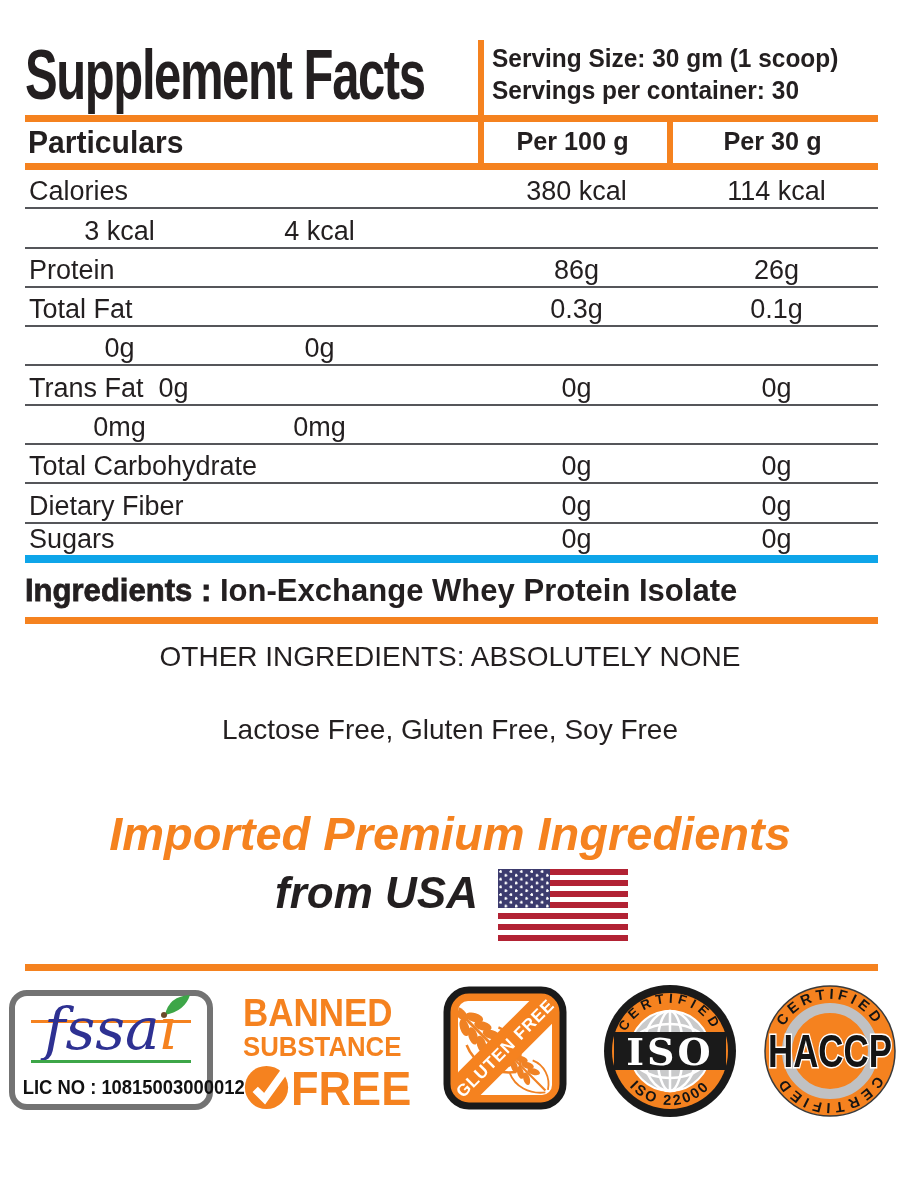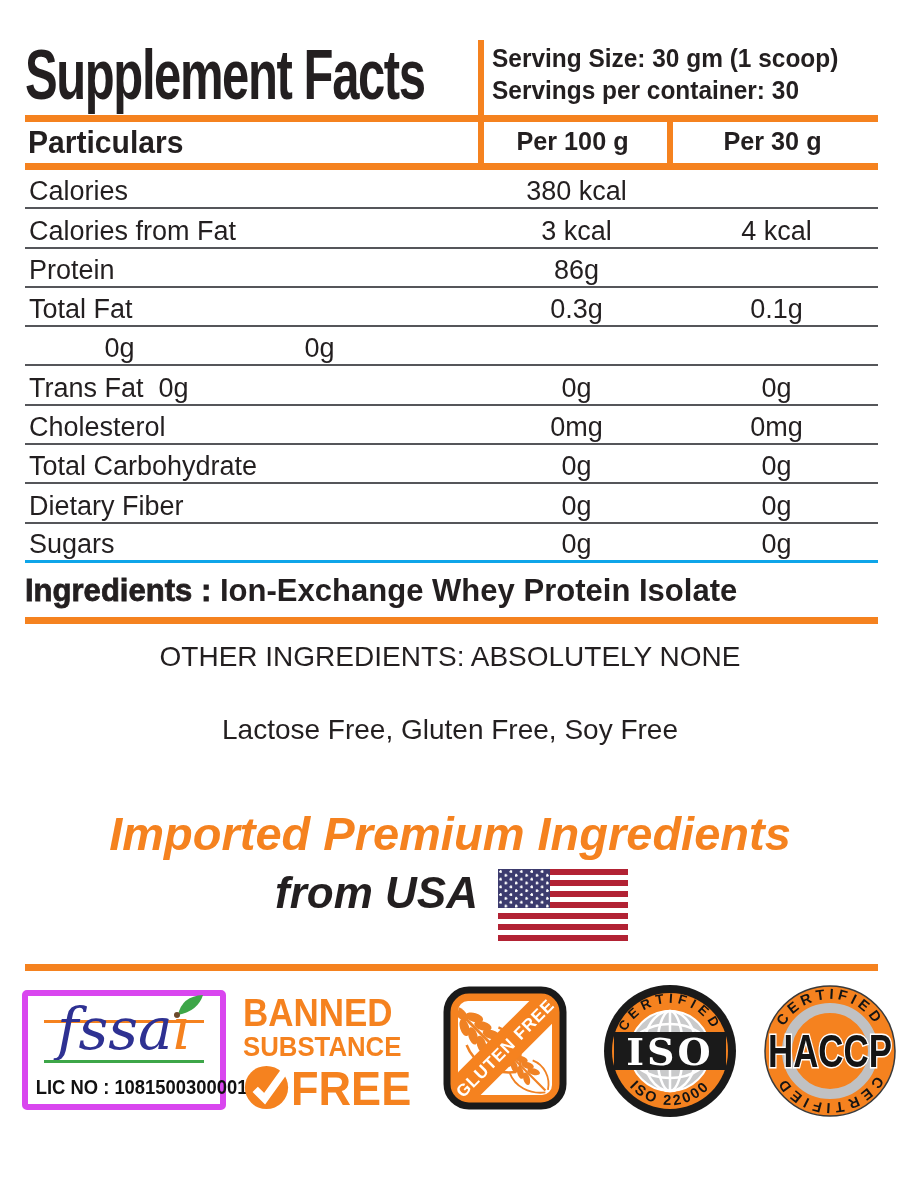--- a/index.html
+++ b/index.html
@@ -25,21 +25,21 @@
     transform:scaleX(0.94); transform-origin:left top;
   }
   .colhead{top:126px; font-size:26px; font-weight:bold; text-align:center; transform:scaleX(0.97);}
   .c100{left:478px; width:189px;}
   .c30{left:667px; width:211px;}
 
   
   .table{position:absolute; left:25px; top:170px; width:853px;}
   .t-row{display:flex; align-items:flex-end; height:39.3px; box-sizing:border-box;
          border-bottom:2px solid #55565A; font-size:27px;}
-  .t-row:last-child{border-bottom:3px solid #0ea5e9;}
+  .t-row:last-child{border-bottom:8px solid #0ea5e9;}
   .t-row .name{flex:0 0 453px; padding-left:4px; white-space:pre;}
   .t-row .v100{flex:0 0 189px; text-align:center;}
   .t-row .v30{flex:0 0 211px; text-align:center;}
 
   
   .ingredients{left:25px; top:567px; width:853px; font-size:32px; line-height:46px; white-space:nowrap;
                transform:scaleX(0.97); transform-origin:left top;}
   .ingredients .ing-label{font-weight:bold; -webkit-text-stroke:0.8px #231f20;}
   .ingredients .ing-value{font-weight:bold;}
 
@@ -52,22 +52,22 @@
            font-style:italic; color:#231f20; white-space:nowrap;}
   .flag{left:498px; top:869px; width:130px; height:72px;
         background:repeating-linear-gradient(to bottom,#B22234 0 5.54px,#ffffff 5.54px 11.08px);}
   .canton{position:absolute; left:0; top:0; width:52px; height:38.8px; background-color:#3C3B6E;
           background-image:
             radial-gradient(circle at 2.6px 2.6px, #ffffff 1.15px, rgba(255,255,255,0) 1.6px),
             radial-gradient(circle at 7.8px 6.4px, #ffffff 1.15px, rgba(255,255,255,0) 1.6px);
           background-size:10.4px 7.7px;}
 
   
-  .fssai-box{left:22px; top:990px; width:204px; height:120px; box-sizing:border-box;
-             border:6px solid #d946ef; border-radius:5px; background:#ffffff;}
+  .fssai-box{left:9px; top:990px; width:204px; height:120px; box-sizing:border-box;
+             border:6px solid #737373; border-radius:18px; background:#ffffff;}
   .fssai-brand{position:absolute; left:0; top:-2px; width:100%; text-align:center;
                font-family:"DejaVu Serif","Liberation Serif",serif; font-style:italic;
                font-size:58px; line-height:70px;}
   .fssai-brand .b1{color:#2E3192;}
   .fssai-brand .b2{color:#F5821F;}
   .fssai-hline-o{position:absolute; left:16px; right:16px; top:24px; height:3px; background:#F5821F;}
   .fssai-hline-g{position:absolute; left:16px; right:16px; top:64px; height:3px; background:#3DA648;}
   .fssai-leaf{position:absolute; left:144px; top:-4px;}
   .fssai-lic{position:absolute; left:0; top:80px; width:100%; text-align:center; font-size:20px;
              font-weight:bold; color:#111111; white-space:nowrap; transform:scaleX(0.92);}
@@ -99,46 +99,46 @@
   <div class="vline" style="left:478px; top:115px; height:55px;"></div>
   <div class="vline" style="left:667px; top:115px; height:55px;"></div>
   <div class="abs colhead c100">Per 100 g</div>
   <div class="abs colhead c30">Per 30 g</div>
   <div class="rule" style="top:163px; height:7px;"></div>
 
   <div class="table">
     <div class="t-row">
         <span class="name">Calories</span>
         <span class="v100">380 kcal</span>
-      </div>
-    <div class="t-row">
-        <span class="name">Calories from Fat</span>
+        <span class="v30">114 kcal</span>
+      </div>
+    <div class="t-row">
         <span class="v100">3 kcal</span>
         <span class="v30">4 kcal</span>
       </div>
     <div class="t-row">
         <span class="name">Protein</span>
         <span class="v100">86g</span>
+        <span class="v30">26g</span>
       </div>
     <div class="t-row">
         <span class="name">Total Fat</span>
         <span class="v100">0.3g</span>
         <span class="v30">0.1g</span>
       </div>
     <div class="t-row">
         <span class="v100">0g</span>
         <span class="v30">0g</span>
       </div>
     <div class="t-row">
         <span class="name">Trans Fat  0g</span>
         <span class="v100">0g</span>
         <span class="v30">0g</span>
       </div>
     <div class="t-row">
-        <span class="name">Cholesterol</span>
         <span class="v100">0mg</span>
         <span class="v30">0mg</span>
       </div>
     <div class="t-row">
         <span class="name">Total Carbohydrate</span>
         <span class="v100">0g</span>
         <span class="v30">0g</span>
       </div>
     <div class="t-row">
         <span class="name">Dietary Fiber</span>

